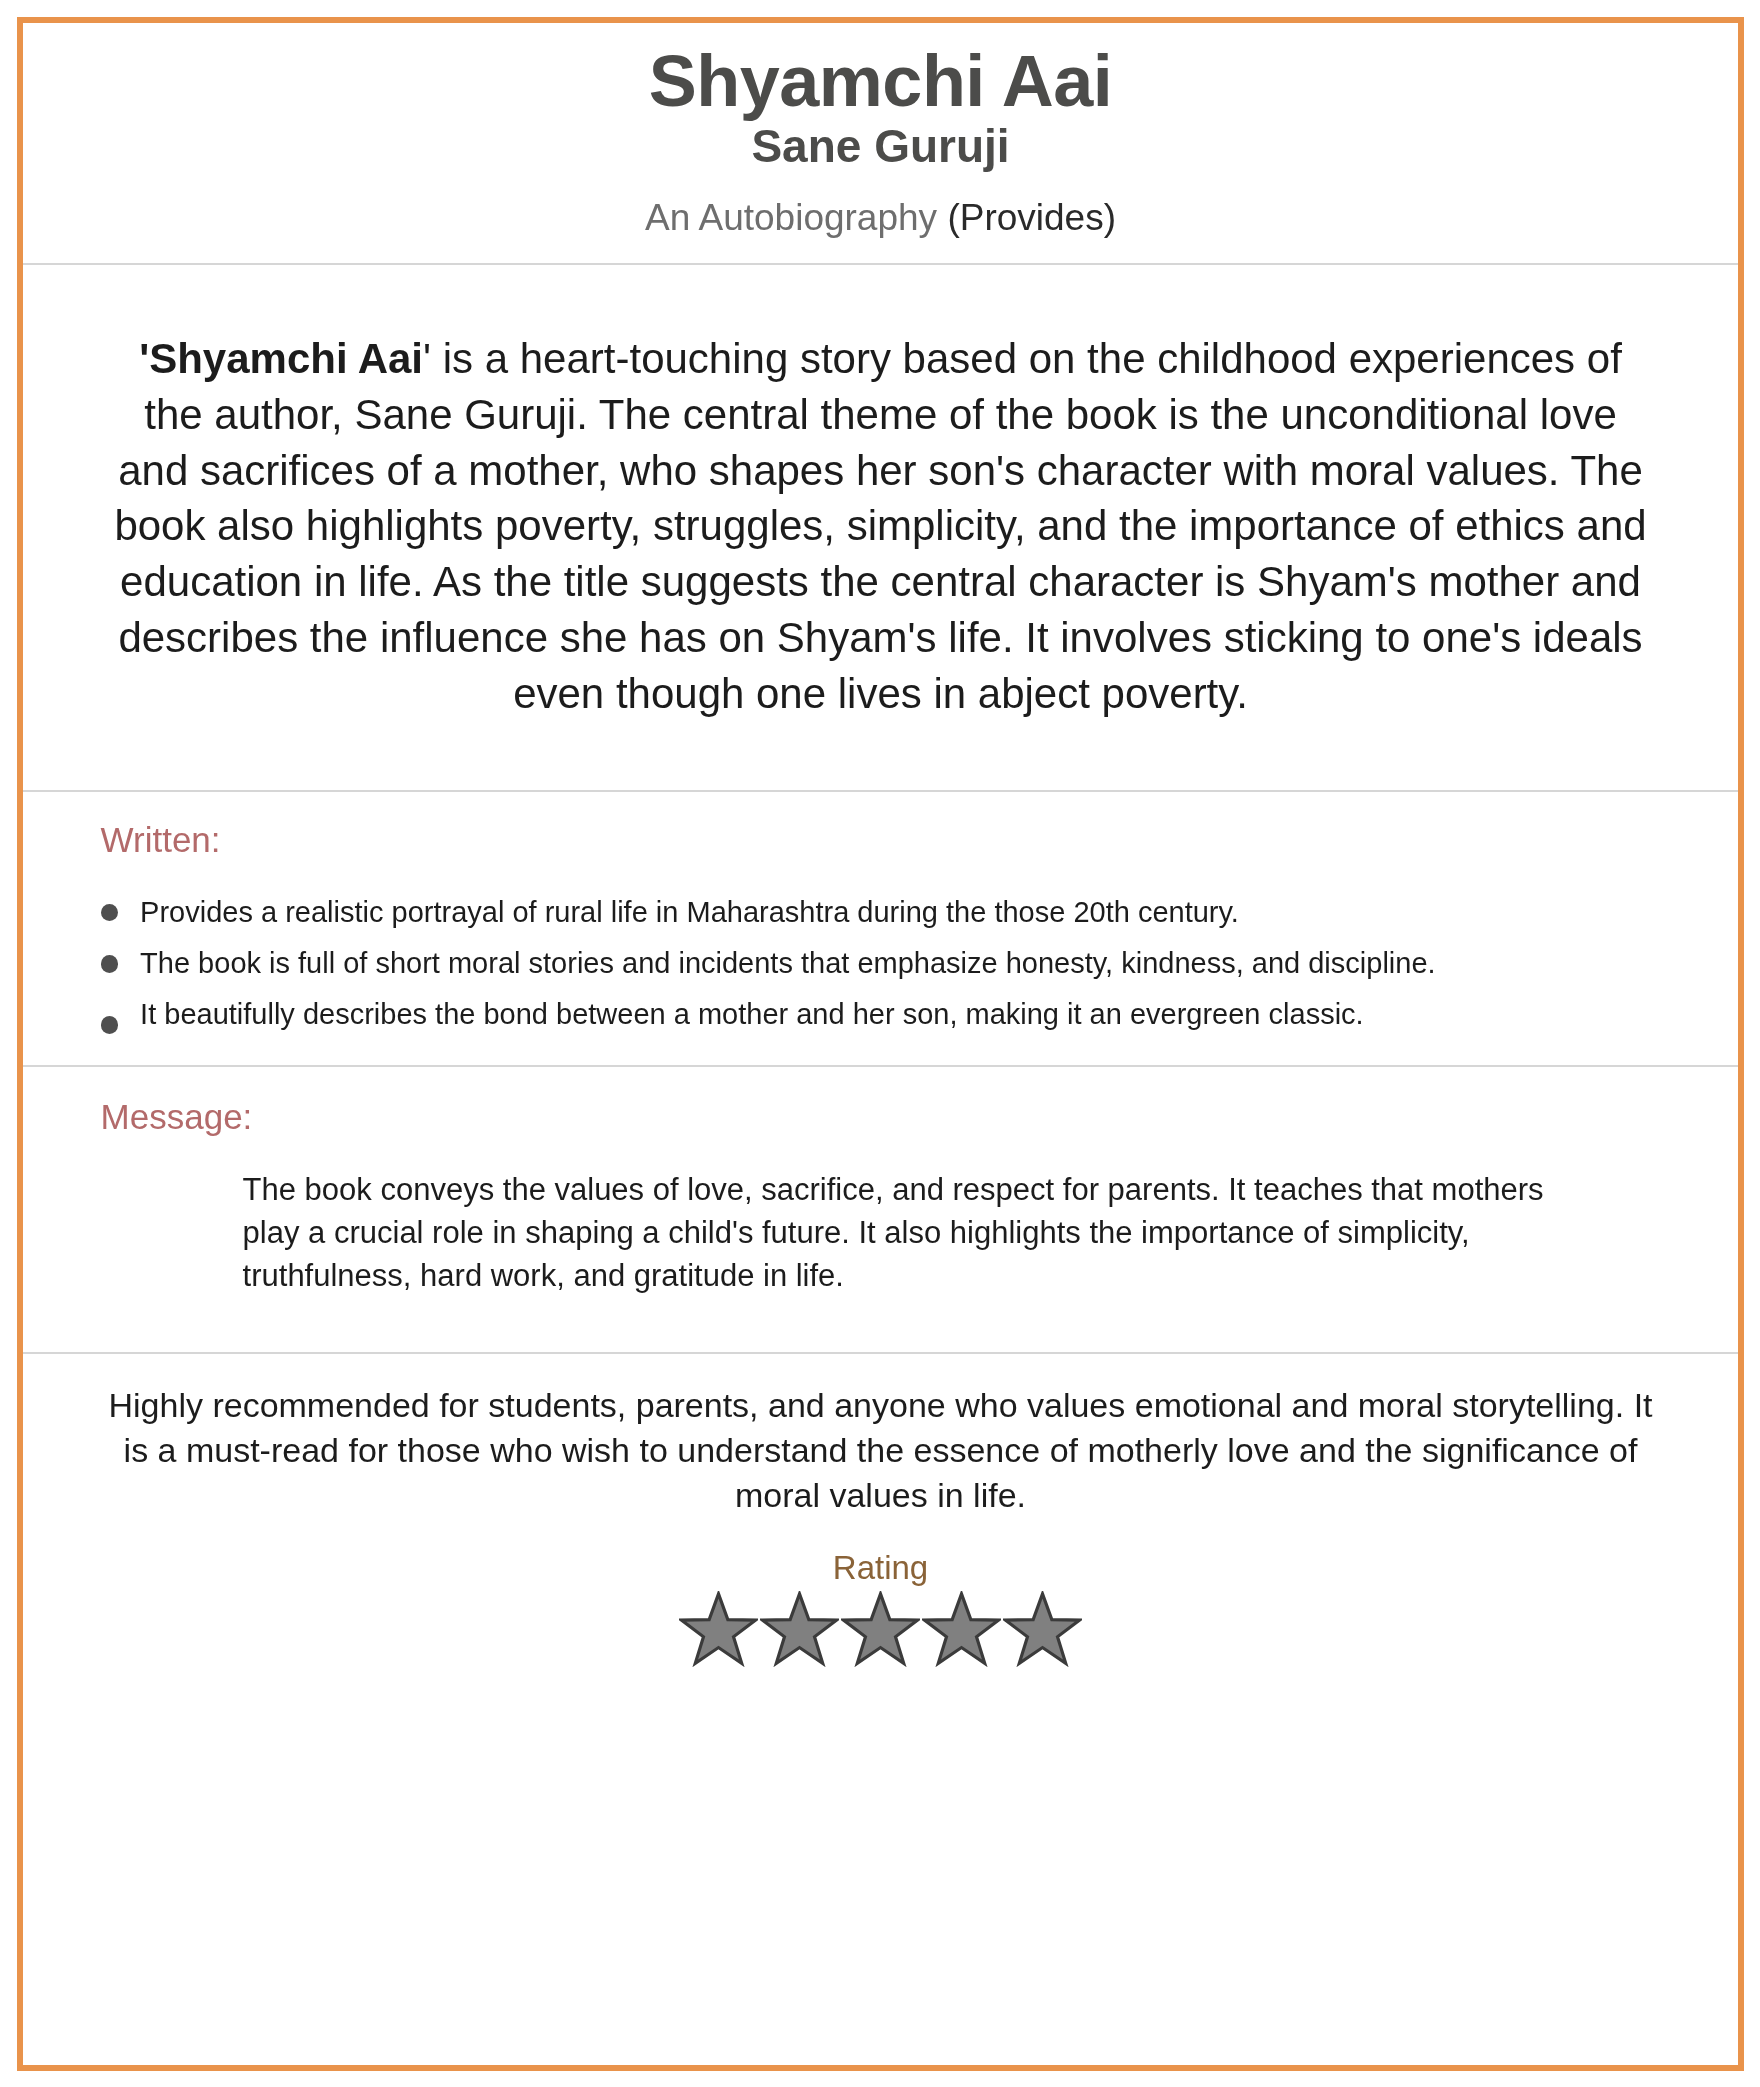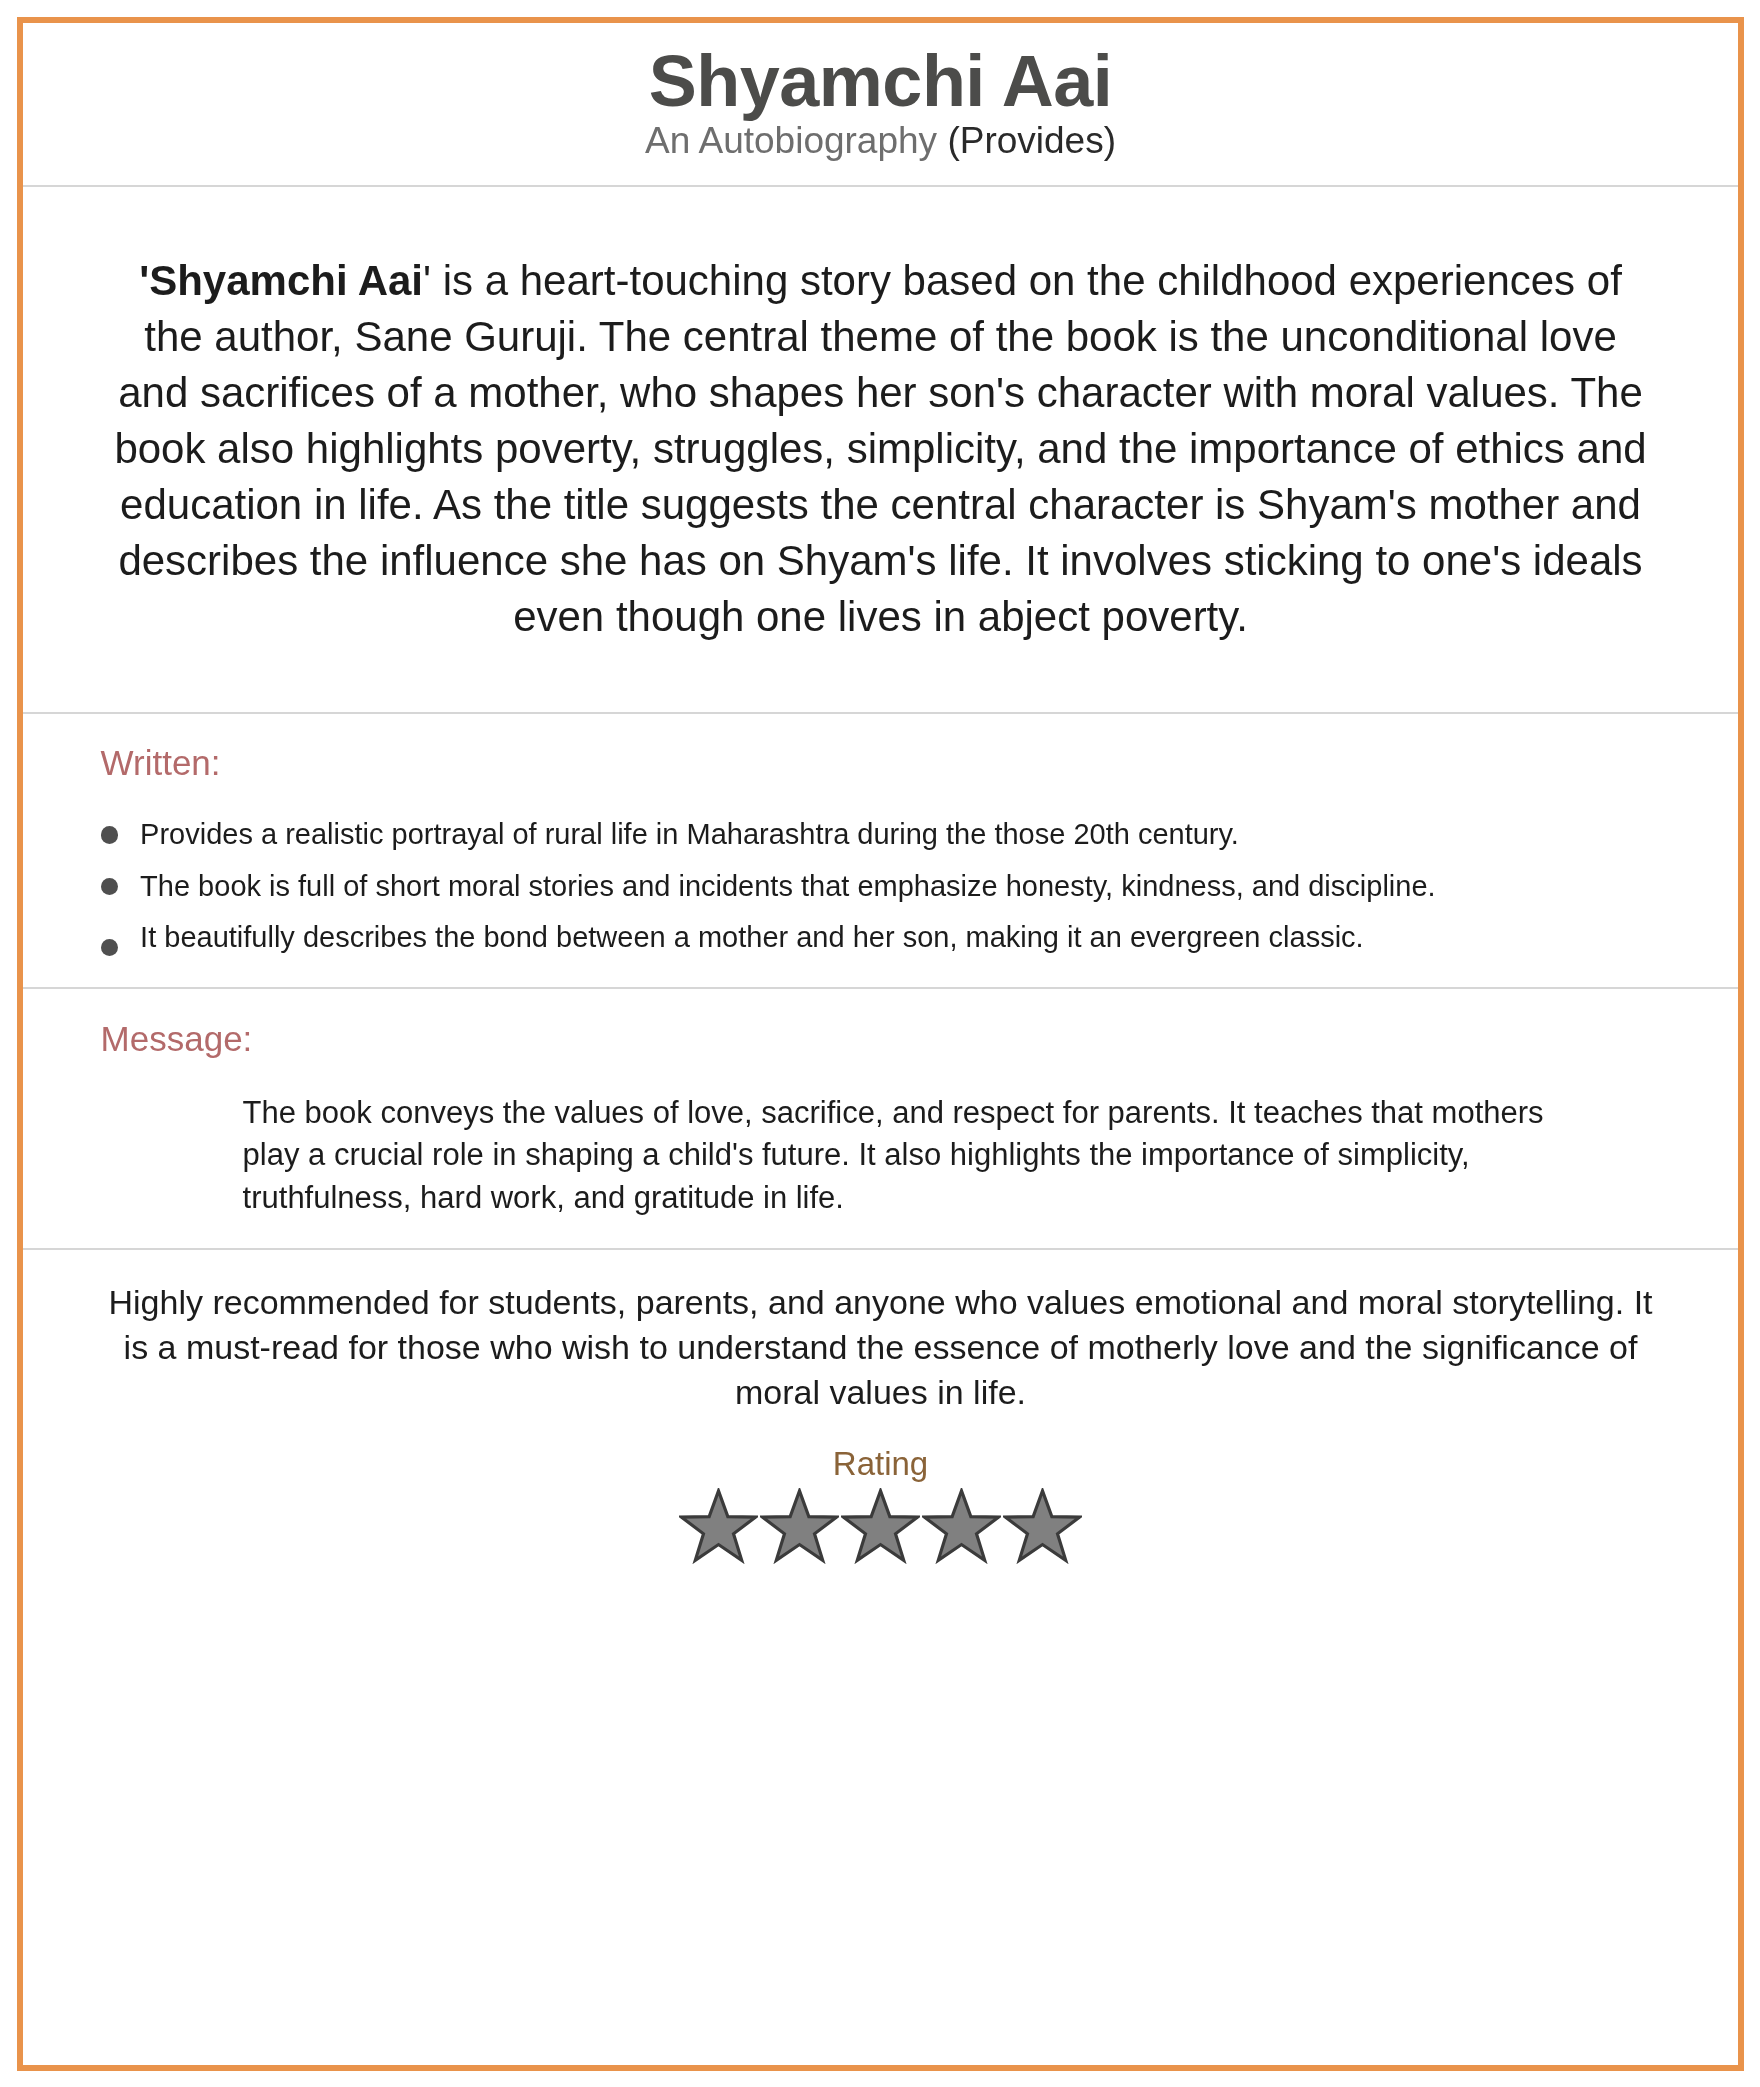--- a/index.html
+++ b/index.html
@@ -112,21 +112,21 @@
   }
   .feature-text {
     font-size: 29px;
     line-height: 1.32;
     color: #1c1c1c;
   }
 
   
   .message-section {
     box-sizing: border-box;
-    padding: 31px 37px 28px 37px;
+    padding: 31px 37px 54px 37px;
     border-bottom: 2.8px solid #d6d6d6;
   }
   .message-body {
     font-size: 31px;
     line-height: 1.38;
     color: #1c1c1c;
     margin: 0 0 0 183px;
     max-width: 1320px;
   }
 
@@ -159,20 +159,21 @@
   .star-icon { display: block; }
 </style>
 </head>
 <body>
 
 <div class="page">
   <div class="frame">
 
     <div class="header">
       <div class="book-title">Shyamchi Aai</div>
+      <div class="book-author">Sane Guruji</div>
       <div class="book-kind"><span class="kind-main">An Autobiography </span><span class="kind-lang">(Provides)</span></div>
     </div>
 
     <div class="summary-section">
       <p class="summary-text"><span class="bold-title">'Shyamchi Aai</span><span>' is a heart-touching story based on the childhood experiences of the author, Sane Guruji. The central theme of the book is the unconditional love and sacrifices of a mother, who shapes her son's character with moral values. The book also highlights poverty, struggles, simplicity, and the importance of ethics and education in life. As the title suggests the central character is Shyam's mother and describes the influence she has on Shyam's life. It involves sticking to one's ideals even though one lives in abject poverty.</span></p>
     </div>
 
     <div class="features-section">
       <div class="section-heading">Written:</div>
       <ul class="feature-list">

